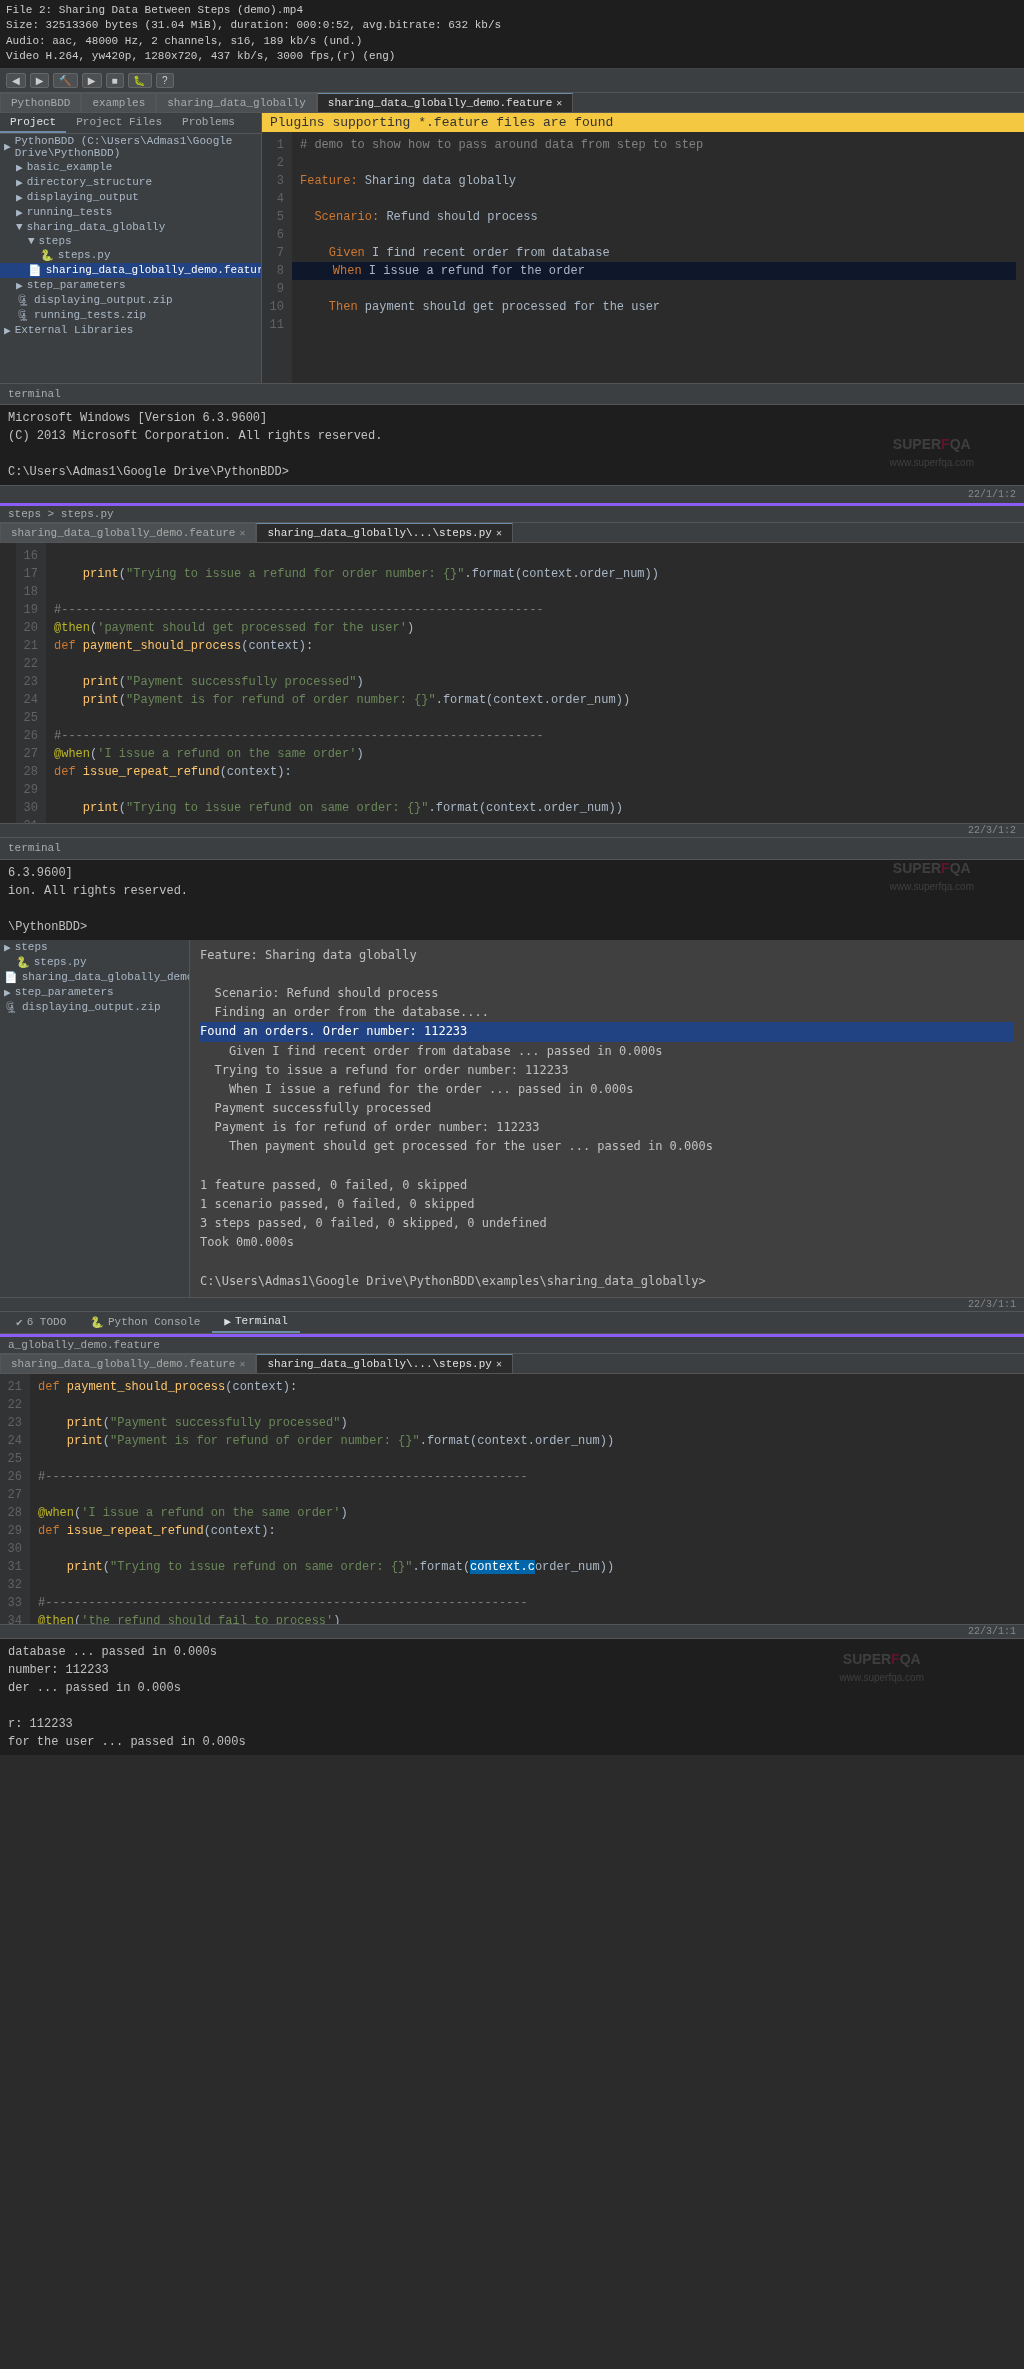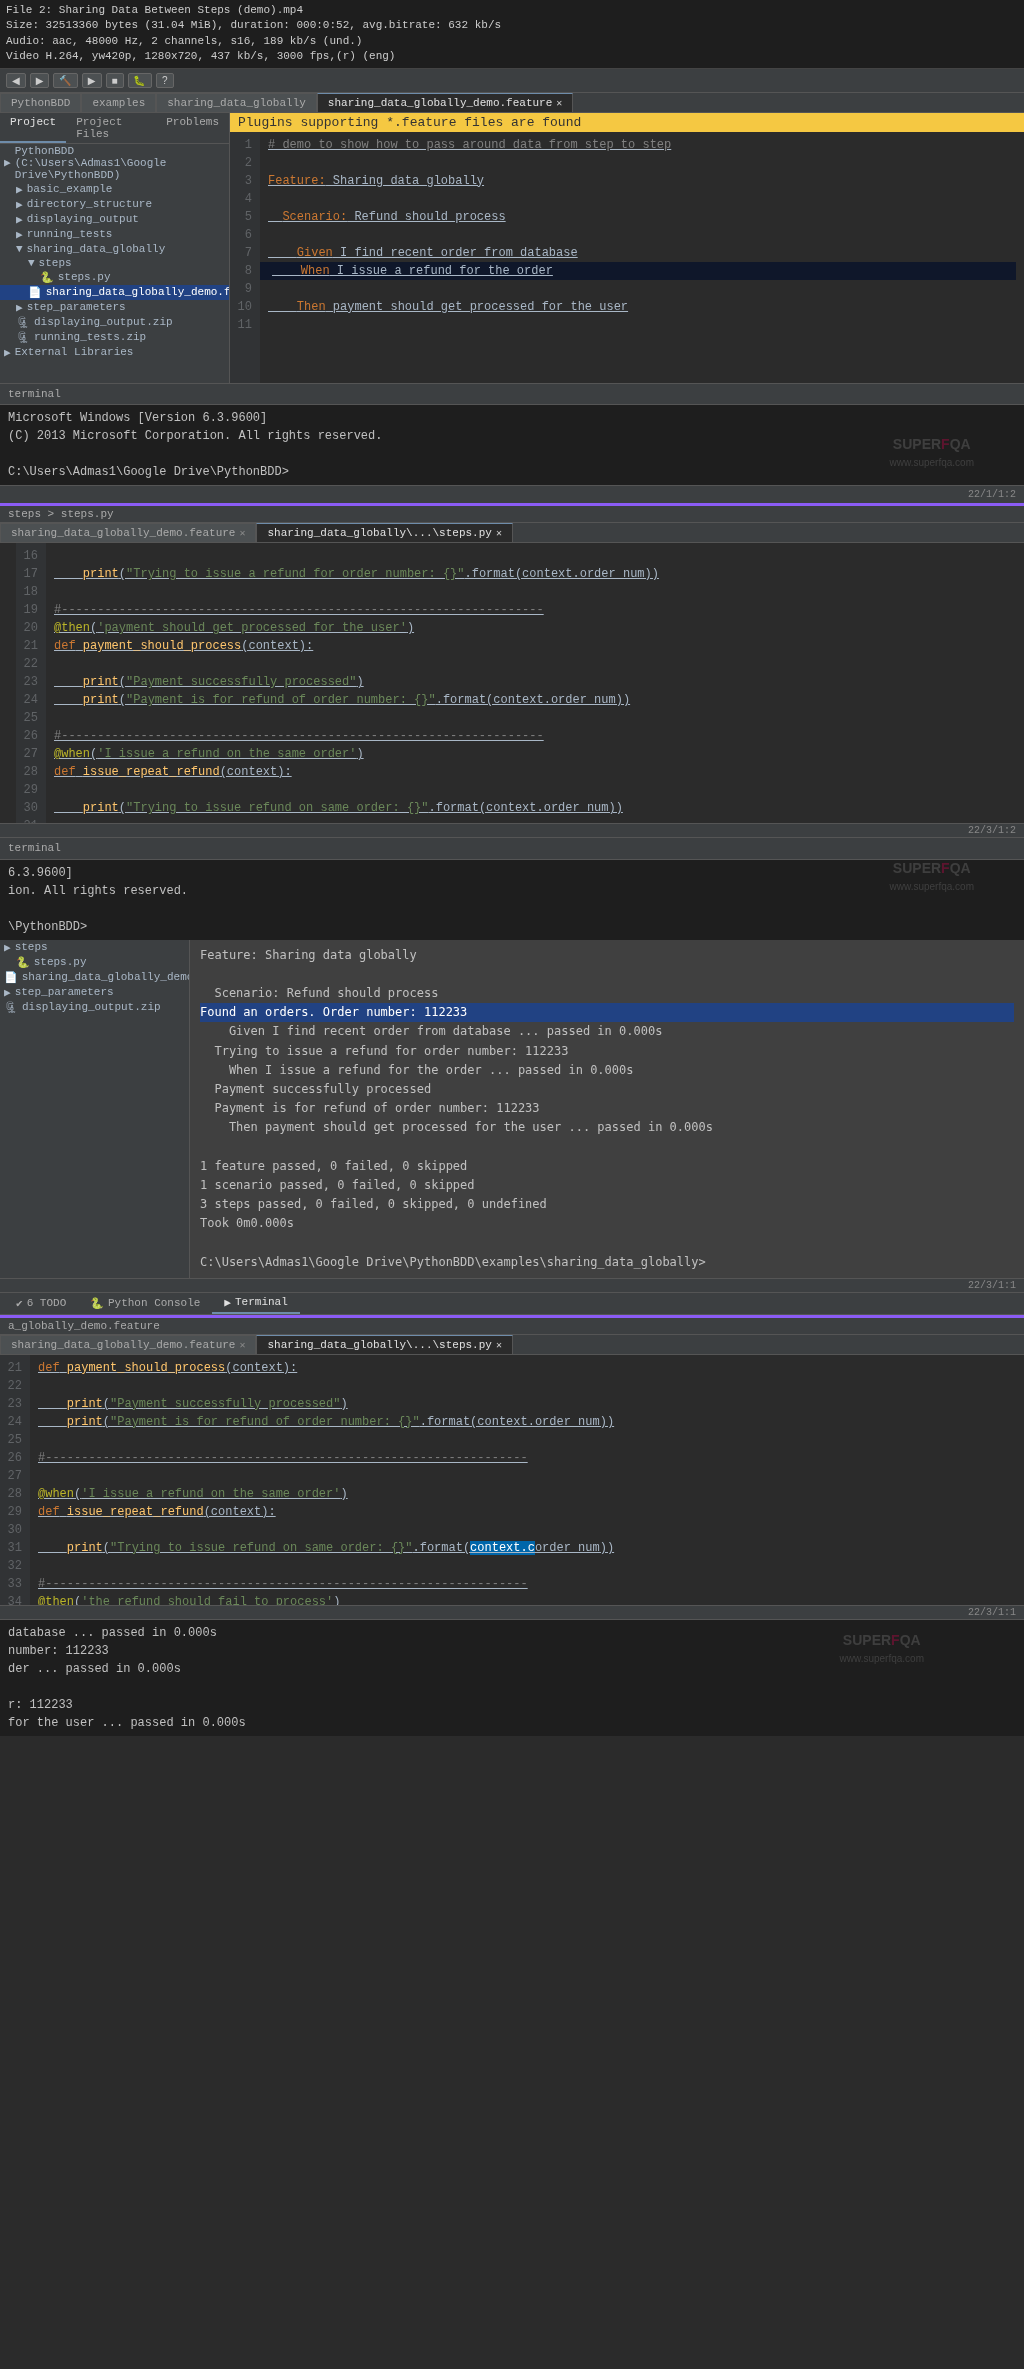--- a/index.html
+++ b/index.html
@@ -76,21 +76,21 @@
     .tab.active .close-x { color: #ccc; }
 
     
     .main-layout {
       display: flex;
       height: 270px;
     }
 
     
     .sidebar {
-      width: 230px;
+      width: 262px;
       min-width: 180px;
       background: #3c3f41;
       border-right: 1px solid #555;
       overflow: auto;
       font-size: 11px;
     }
     .sidebar-tabs {
       display: flex;
       background: #3c3f41;
       border-bottom: 1px solid #555;
@@ -141,21 +141,20 @@
       min-width: 30px;
       line-height: 1.5;
     }
     .code-content {
       flex: 1;
       padding: 4px 8px;
       font-size: 12px;
       line-height: 1.5;
       white-space: pre;
       color: #a9b7c6;
-      text-decoration: underline;
     }
     .code-content .kw { color: #cc7832; }
     .code-content .str { color: #6a8759; }
     .code-content .comment { color: #808080; }
     .code-content .decorator { color: #bbb529; }
     .code-content .fn { color: #ffc66d; }
 
     
     .terminal-section {
       background: #1e1e1e;
@@ -488,20 +487,21 @@
     <div class="tree-item" style="padding-left:4px">
       <span class="tree-icon">🗜</span>
       <span>displaying_output.zip</span>
     </div>
   </div>
 
   <div style="flex:1;background:#404040;padding:6px 10px;font-size:12px;font-family:monospace;color:#c0c0c0;line-height:1.6;overflow:auto;">
     <div>Feature: Sharing data globally</div>
     <div>&nbsp;</div>
     <div>&nbsp;&nbsp;Scenario: Refund should process</div>
+    <div>&nbsp;&nbsp;Finding an order from the database....</div>
     <div style="background:#214283;color:#fff;">Found an orders. Order number: 112233</div>
     <div>&nbsp;&nbsp;&nbsp;&nbsp;Given I find recent order from database ... passed in 0.000s</div>
     <div>&nbsp;&nbsp;Trying to issue a refund for order number: 112233</div>
     <div>&nbsp;&nbsp;&nbsp;&nbsp;When I issue a refund for the order ... passed in 0.000s</div>
     <div>&nbsp;&nbsp;Payment successfully processed</div>
     <div>&nbsp;&nbsp;Payment is for refund of order number: 112233</div>
     <div>&nbsp;&nbsp;&nbsp;&nbsp;Then payment should get processed for the user ... passed in 0.000s</div>
     <div>&nbsp;</div>
     <div>1 feature passed, 0 failed, 0 skipped</div>
     <div>1 scenario passed, 0 failed, 0 skipped</div>

